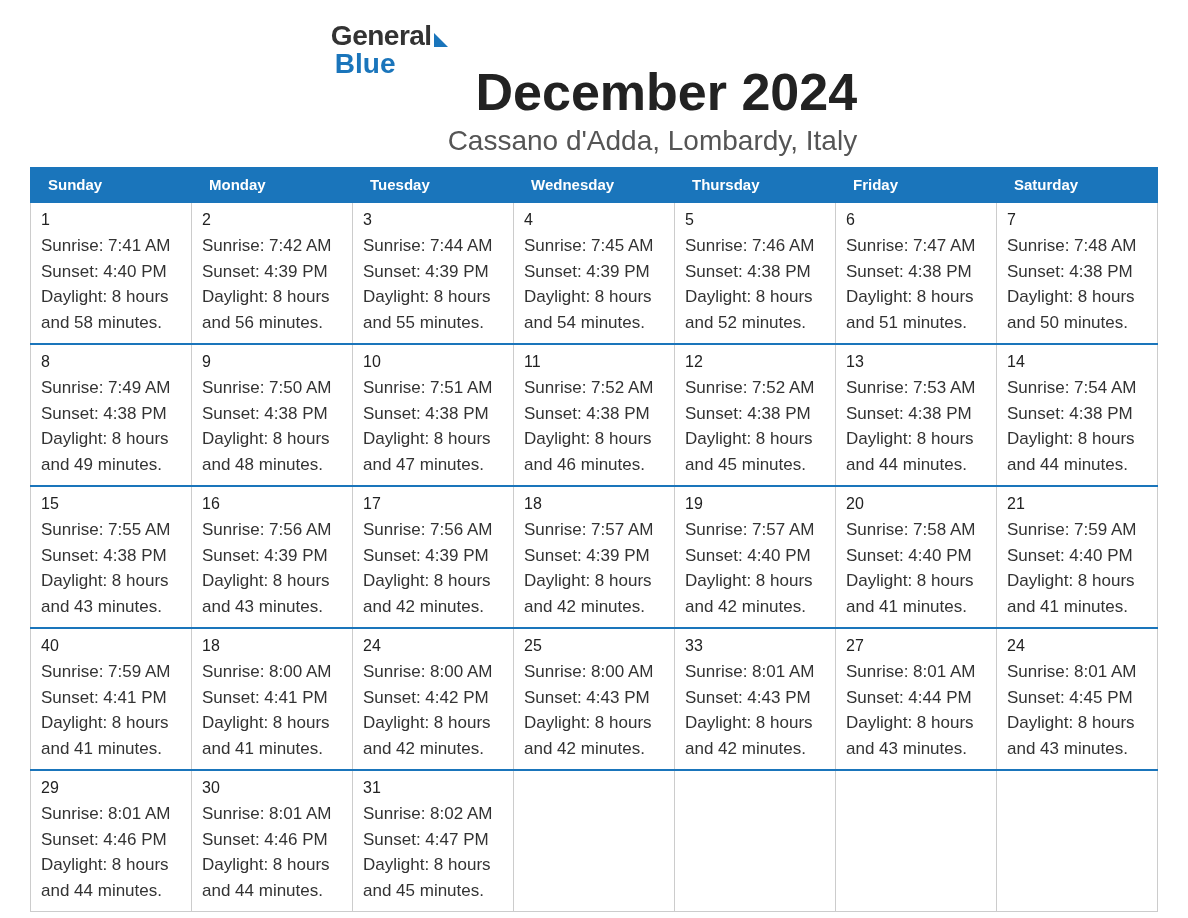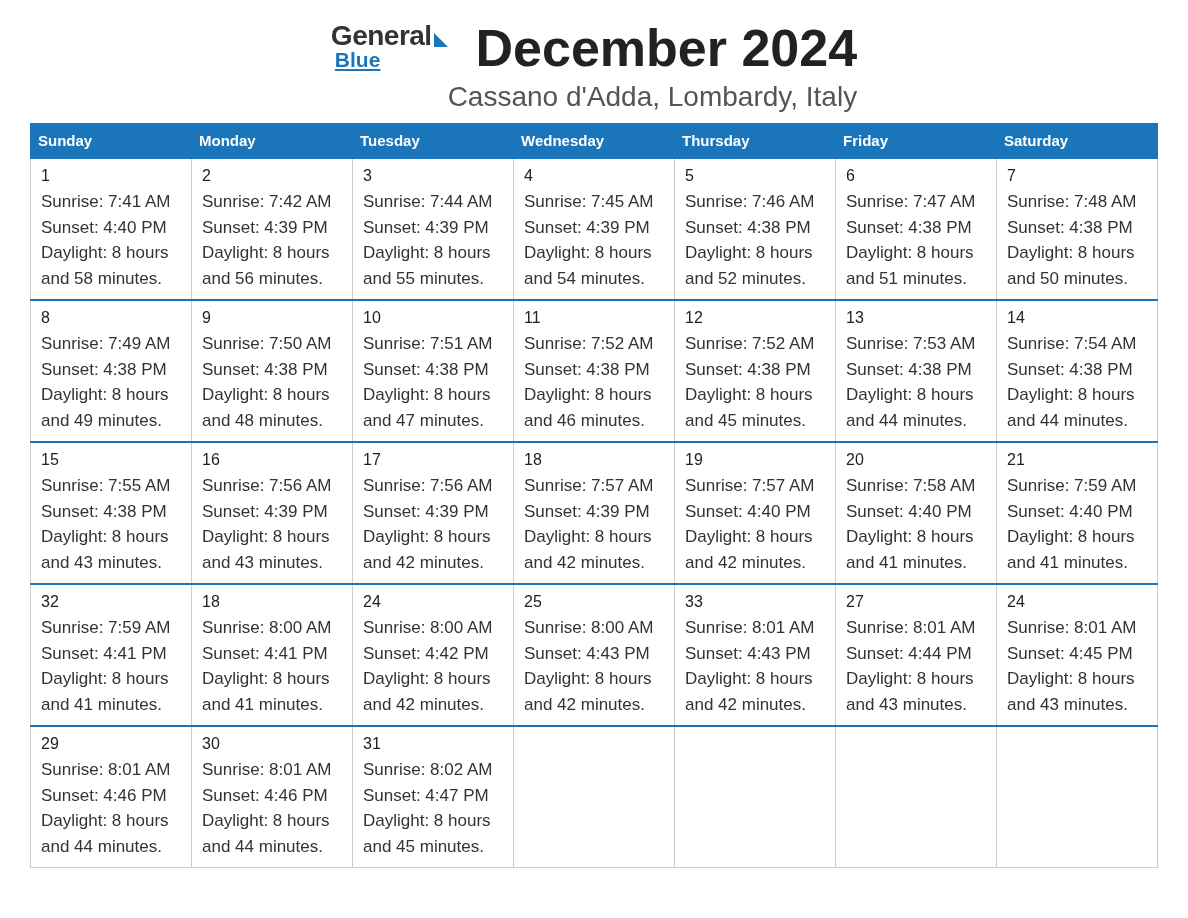--- a/index.html
+++ b/index.html
@@ -34,29 +34,29 @@
     .logo-arrow {
       width: 0;
       height: 0;
       border-left: 14px solid #1a75bb;
       border-top: 14px solid transparent;
       border-bottom: 0px solid transparent;
       margin-left: 2px;
       margin-top: 8px;
     }
     .logo-blue {
-      font-size: 21px;
+      font-size: 28px;
       font-weight: bold;
       color: #1a75bb;
       margin-left: 2px;
       margin-top: -4px;
-      text-decoration: underline;
     }
     .title-block {
       text-align: right;
+      margin-top: 44px;
     }
     .month-title {
       font-size: 52px;
       font-weight: bold;
       color: #222;
       line-height: 1.1;
     }
     .location-title {
       font-size: 28px;
       color: #555;
@@ -65,21 +65,21 @@
     .calendar-table {
       width: 100%;
       border-collapse: collapse;
       table-layout: fixed;
     }
     .calendar-table th {
       background-color: #1a75bb;
       color: #fff;
       font-size: 15px;
       font-weight: bold;
-      padding: 8px 7px;
+      padding: 8px 17px;
       text-align: left;
       border: 1px solid #1a75bb;
     }
     .calendar-table td {
       vertical-align: top;
       padding: 8px 10px;
       border: 1px solid #ccc;
       font-size: 13px;
       color: #333;
       height: 110px;
@@ -325,21 +325,21 @@
         <div class="day-info">
           Sunrise: 7:59 AM<br>
           Sunset: 4:40 PM<br>
           Daylight: 8 hours<br>
           and 41 minutes.
         </div>
       </td>
       </tr>
       <tr>
         <td>
-        <span class="day-num">32</span>
+        <span class="day-num">40</span>
         <div class="day-info">
           Sunrise: 7:59 AM<br>
           Sunset: 4:41 PM<br>
           Daylight: 8 hours<br>
           and 41 minutes.
         </div>
       </td>
         <td>
         <span class="day-num">18</span>
         <div class="day-info">

